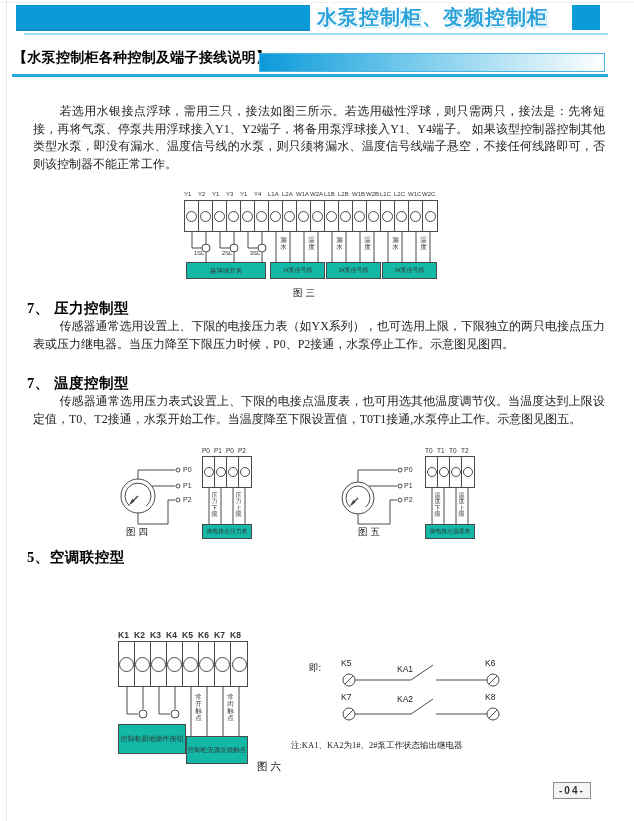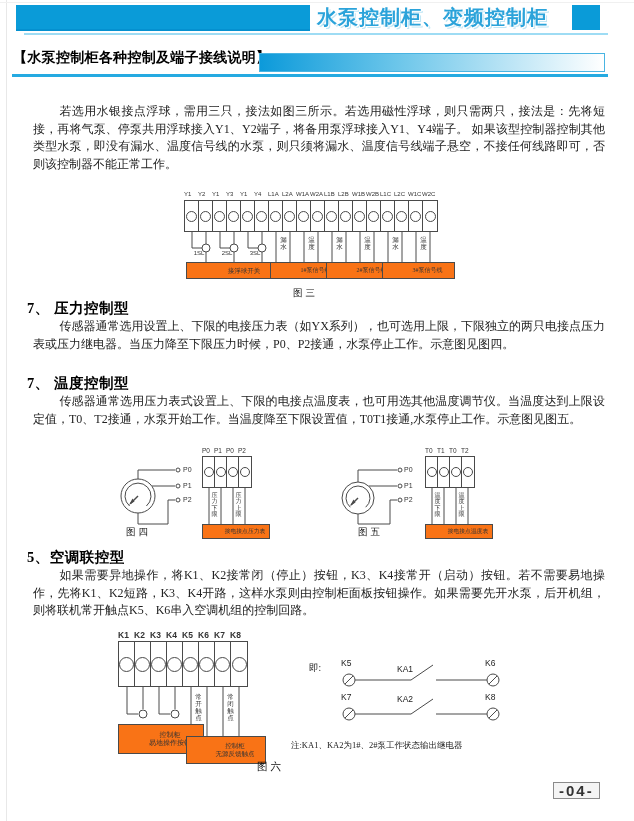--- a/index.html
+++ b/index.html
@@ -33,32 +33,32 @@
   .w14{width:14px;font-size:6px;}
   .w12{width:12px;font-size:6.5px;}
   .w16{width:16px;font-size:8.5px;font-weight:bold;}
   .tstrip{position:absolute;display:flex;border:1px solid #4a4a4a;background:#fff;}
   .tcell{box-sizing:border-box;border-right:1px solid #4a4a4a;display:flex;align-items:center;justify-content:center;}
   .tcell:last-child{border-right:none;}
   .c14{width:14px;height:30px;} .c12{width:12px;height:30px;} .c16{width:16px;height:44px;}
   .tcircle{border:1px solid #4a4a4a;border-radius:50%;}
   .s9{width:9px;height:9px;} .s8{width:8px;height:8px;} .s13{width:13px;height:13px;}
   .vtext{position:absolute;word-break:break-all;line-height:1.08;text-align:center;color:#333;}
-  .dbox{position:absolute;border:1px solid #4a4a4a;display:flex;flex-direction:column;align-items:center;
-        justify-content:center;text-align:center;color:#333;line-height:1.2;background:#f97316;padding-left:18px;}
+  .dbox{position:absolute;border:1px solid #4a4a4a;display:flex;flex-direction:row;align-items:center;
+        justify-content:center;text-align:center;color:#333;line-height:1.2;background:#14b8a6;}
   .cap{position:absolute;color:#111;letter-spacing:3px;font-size:9.5px;white-space:nowrap;}
   .flabels{position:absolute;display:flex;}
   .flab{width:28px;text-align:center;font-size:6px;color:#333;font-family:"Liberation Sans",sans-serif;}
   .pin{position:absolute;color:#333;font-family:"Liberation Sans",sans-serif;font-size:7px;white-space:nowrap;}
   .rlab{position:absolute;color:#222;font-family:"Liberation Sans",sans-serif;font-size:8.5px;white-space:nowrap;}
   .note{position:absolute;font-size:8.5px;color:#1a1a1a;white-space:nowrap;}
   .prefix{position:absolute;font-size:9.5px;color:#1a1a1a;white-space:nowrap;}
 
   .pgnum{position:absolute;left:553px;top:782px;border:1px solid #8a8a8a;background:#f4f4f4;
-         padding:0 5px;font-size:15px;font-weight:bold;letter-spacing:2px;color:#333;line-height:15px;
+         padding:0 5px;font-size:10px;font-weight:bold;letter-spacing:2px;color:#333;line-height:15px;
          font-family:"Liberation Sans",sans-serif;}
 </style>
 </head>
 <body>
 
 <div class="page">
   <div class="edge-l"></div>
   <div class="edge-t"></div>
 
   <div class="hbar"></div>
@@ -268,21 +268,20 @@
           <div class="tcircle s8"></div>
         </div>
       </div>
     <div class="vtext" style="left:124px;top:46px;width:7px;font-size:6px;">温度下限</div>
     <div class="vtext" style="left:148px;top:46px;width:7px;font-size:6px;">温度上限</div>
     <div class="dbox" style="left:115px;top:78px;width:48px;height:13px;font-size:5.8px;">接电接点温度表</div>
     <div class="cap" style="left:36px;top:80px;margin-left:12px;">图五</div>
   </div>
 
   <div class="h" style="left:27px;top:548px;">5、空调联控型</div>
-  <div class="para" style="top:567px;">如果需要异地操作，将K1、K2接常闭（停止）按钮，K3、K4接常开（启动）按钮。若不需要易地操作，先将K1、K2短路，K3、K4开路，这样水泵则由控制柜面板按钮操作。如果需要先开水泵，后开机组，则将联机常开触点K5、K6串入空调机组的控制回路。</div>
 
   <div class="fig" style="left:105px;top:630px;width:190px;height:150px;">
     <svg width="190" height="150">
       <g stroke="#4a4a4a" fill="none" stroke-width="1">
         <path d="M22 57V84M22 84H33M38 57V79 M54 57V84M54 84H65M70 57V79"></path>
         <g>
           <circle cx="38" cy="84" r="4"></circle>
             <circle cx="70" cy="84" r="4"></circle>
         </g>
         <path d="M86 57V106M102 57V106M118 57V106M134 57V106"></path>

